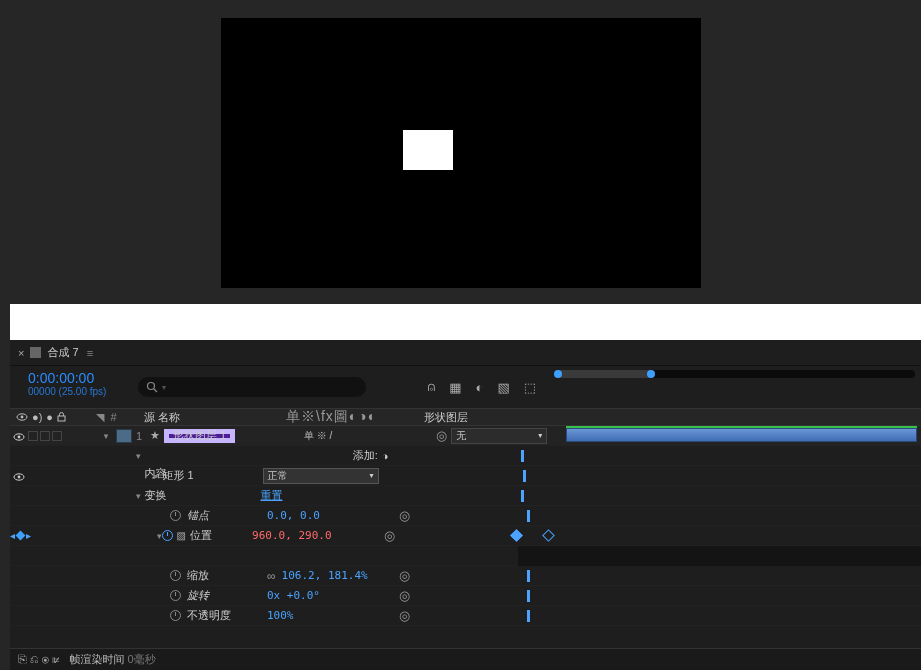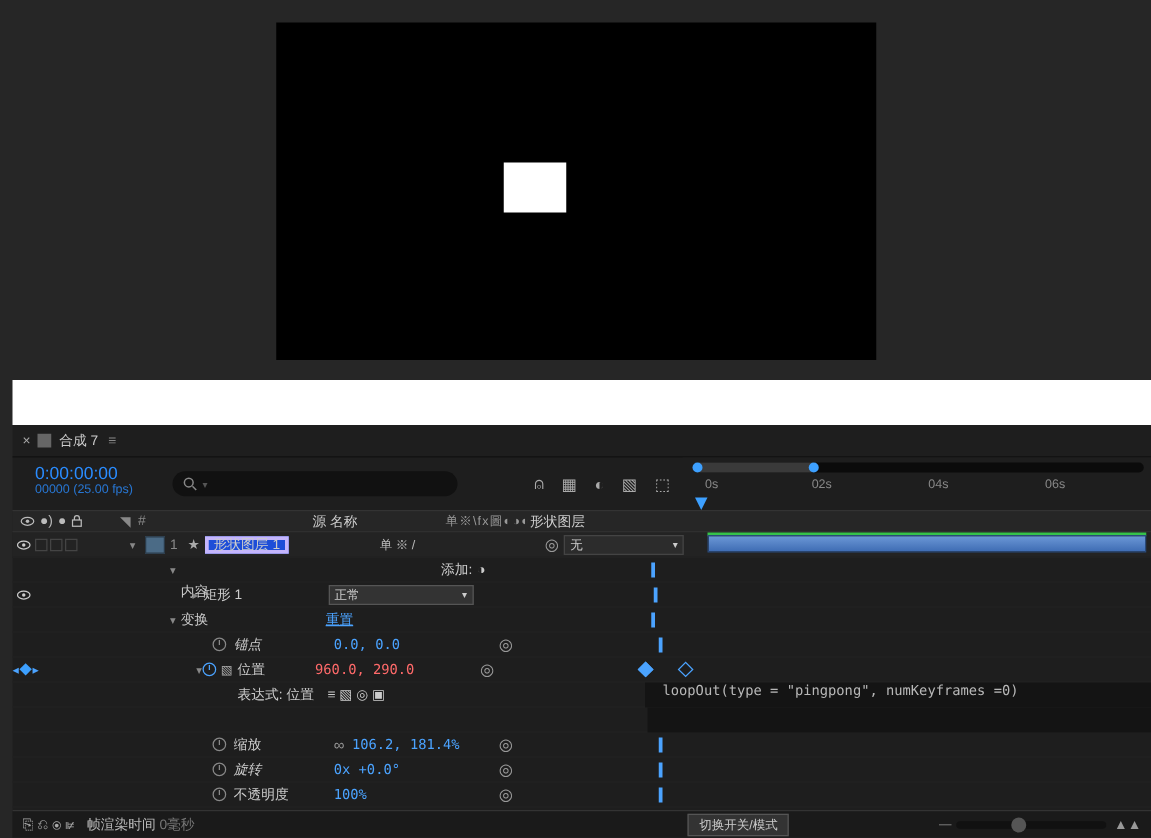--- a/index.html
+++ b/index.html
@@ -37,38 +37,38 @@
   .scroll-top-thumb::before { left: -2px; }
   .scroll-top-thumb::after { right: -2px; }
   .ruler { position: absolute; top: 16px; left: 10px; right: 6px; height: 16px; color: #888; font-size: 10px; }
   .ruler-tick { position: absolute; top: 0; }
   .playhead { position: absolute; top: 14px; width: 12px; height: 14px; }
   .playhead svg { display: block; }
 
   .cols-row { height: 18px; display: flex; align-items: center; background: #262626; border-top: 1px solid #333; border-bottom: 1px solid #333; }
   .col-left { flex: 0 0 86px; display: flex; align-items: center; gap: 4px; padding-left: 6px; color: #bbb; font-size: 11px; }
   .col-num   { flex: 0 0 44px; display:flex; align-items:center; gap:6px; color:#888; }
-  .col-name  { flex: 0 0 146px; padding-left: 4px; text-align: right; }
-  .col-sw    { flex: 0 0 138px; color: #999; font-size: 10px; letter-spacing: 1px; text-align: right; }
+  .col-name  { flex: 0 0 146px; padding-left: 4px; }
+  .col-sw    { flex: 0 0 138px; color: #999; font-size: 14px; letter-spacing: 1px; }
   .col-parent{ flex: 0 0 122px; }
   .col-tl    { flex: 1; position: relative; }
 
   .rows { position: relative; }
   .row { height: 20px; display: flex; align-items: center; border-bottom: 1px solid #222; }
   .row-alt { background: #232323; }
   .row .keycol { flex: 0 0 18px; text-align: center; color: #444; }
   .row .keycol.has { color: #3da0ff; }
   .row .switches { flex: 0 0 68px; display: flex; align-items: center; gap: 2px; }
   .row .tw { flex: 0 0 20px; text-align:center; color:#888; }
   .row .twist { color: #888; font-size: 9px; }
   .row .chip { background: #4b6b86; border: 1px solid #2a3a48; height: 14px; width: 16px; display:inline-block; }
   .row .num { color: #888; width: 14px; text-align:center; }
   .row .star { color: #aaa; margin: 0 4px; }
   .row .name { flex: 0 0 140px; }
-  .row .name-box { background: #1d4ed8; border: 3px solid #c4b5fd; padding: 0 4px; height: 14px; display: inline-flex; align-items: center; }
+  .row .name-box { background: #4c1d95; border: 5px solid #c4b5fd; padding: 0 4px; height: 14px; display: inline-flex; align-items: center; }
   .row .indent1 { flex: 0 0 40px; }
   .row .indent2 { flex: 0 0 58px; }
   .row .indent3 { flex: 0 0 74px; }
   .row .modecol { flex: 0 0 132px; display:flex; align-items:center; }
   .row .parentcol { flex: 0 0 122px; display:flex; align-items:center; gap:4px; }
   .row .tlcol { flex: 1; position: relative; height: 20px; }
 
   .mode-dd { background: #333; border: 1px solid #555; height: 16px; width: 116px; display: flex; align-items: center; justify-content: space-between; padding: 0 4px; font-size: 10px; }
   .parent-dd { background: #2c2c2c; border: 1px solid #444; height: 16px; width: 96px; display: flex; align-items: center; justify-content: space-between; padding: 0 4px; font-size: 10px; }
 
@@ -143,31 +143,20 @@
     <div class="hdr-icons">
       <span>⍝</span>
       <span>▦</span>
       <span>◐</span>
       <span>▧</span>
       <span>⬚</span>
     </div>
     <div class="timeline-right-head">
       <div class="scroll-top">
         <div class="scroll-top-thumb"></div>
-      </div>
-      <div class="ruler">
-        <span class="playhead" style="left:-2px;">
-          <svg width="14" height="14">
-              <polygon points="2,2 12,2 7,12" fill="#3da0ff"></polygon>
-            </svg>
-        </span>
-        <span class="ruler-tick" style="left:8px;">0s</span>
-        <span class="ruler-tick" style="left:26%;">02s</span>
-        <span class="ruler-tick" style="left:52%;">04s</span>
-        <span class="ruler-tick" style="left:78%;">06s</span>
       </div>
     </div>
   </div>
 
   <div class="cols-row">
     <div class="col-left">
       <svg width="12" height="10">
           <ellipse cx="6" cy="5" rx="5" ry="3.2" fill="none" stroke="#bbb"></ellipse>
           <circle cx="6" cy="5" r="1.4" fill="#bbb"></circle>
         </svg>
@@ -313,31 +302,20 @@
         </div>
       <div class="parentcol">
           <span class="pickwhip">◎</span>
         </div>
       <div class="tlcol">
         <div class="kf solid" style="left:6px;"></div>
         <div class="kf" style="left:38px;"></div>
       </div>
     </div>
 
-    <div class="row">
-      <span class="keycol"></span>
-        <div class="switches"></div>
-      <span style="flex:0 0 94px;"></span>
-      <span style="flex:0 0 72px;">表达式: 位置</span>
-      <div class="modecol" style="color:#ccc;">≡  ▧  ◎  ▣</div>
-      <div class="parentcol"></div>
-      <div class="tlcol expr-row-right">
-        <div class="expr-text">loopOut(type = "pingpong", numKeyframes =0)</div>
-      </div>
-    </div>
 
     <div class="row">
       <span class="keycol"></span>
         <div class="switches"></div>
       <span style="flex:0 0 300px;"></span>
       <div class="parentcol"></div>
       <div class="tlcol expr-row-right"></div>
     </div>
 
     <div class="row">
@@ -395,25 +373,15 @@
   </div>
 
   <div class="footer">
     <div class="footer-left">
       <span>⎘  ⎌  ⦿  ⊯</span>
       <span class="footer-mid">
         <span>帧渲染时间</span>
         <span style="color:#777;">0毫秒</span>
       </span>
     </div>
-    <div style="display:flex;align-items:center;gap:120px;">
-      <span class="toggle-btn">切换开关/模式</span>
-      <span style="display:flex;align-items:center;">
-        <span style="color:#888;font-size:10px;margin-right:4px;">—</span>
-        <span class="zoom-slider">
-            <span class="zoom-knob"></span>
-          </span>
-        <span class="zoom-mtn">▲▲</span>
-      </span>
-    </div>
   </div>
 
 </div>
 
 </body></html>

